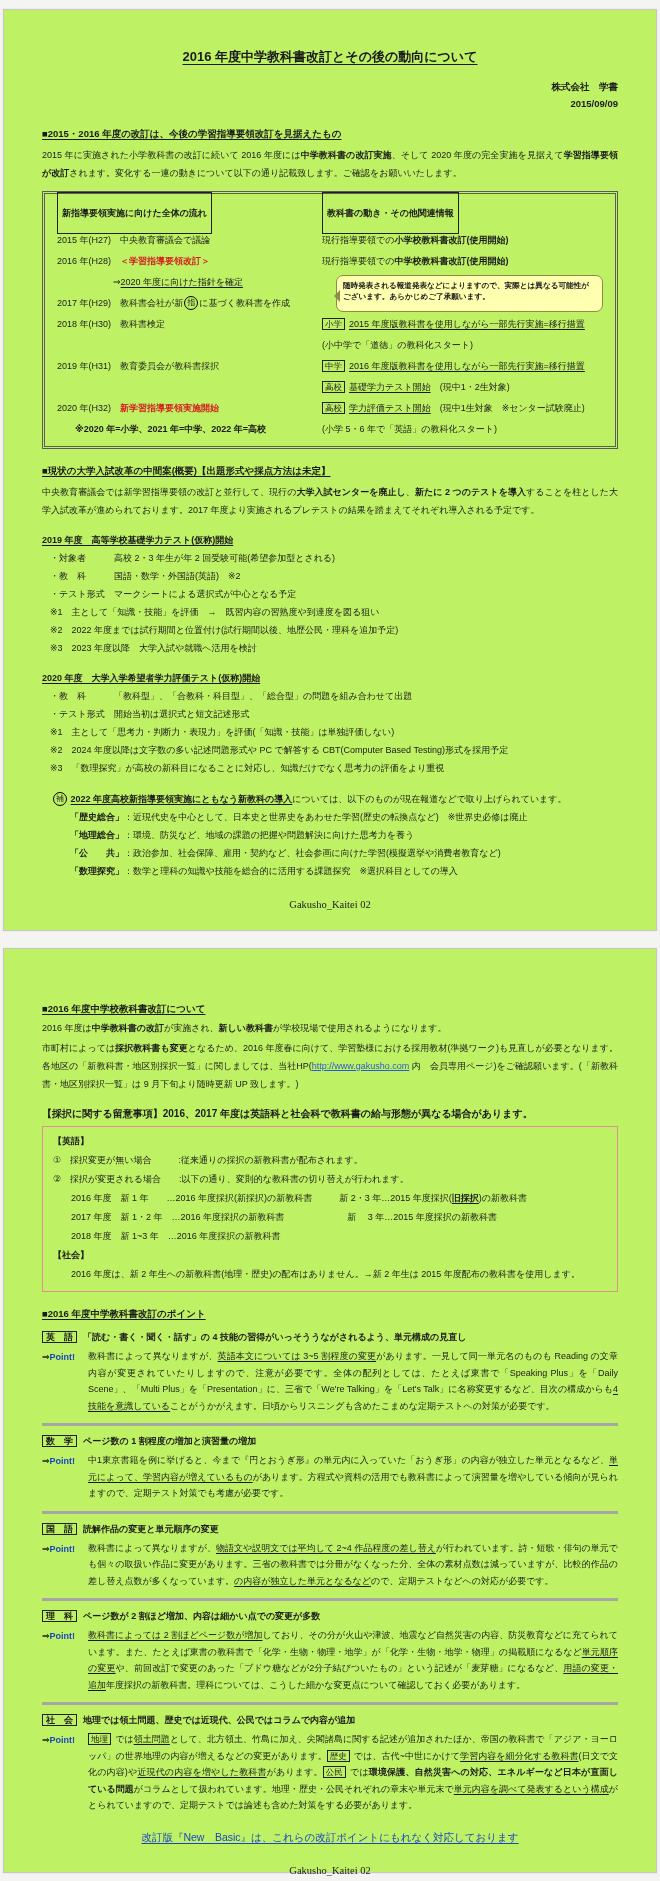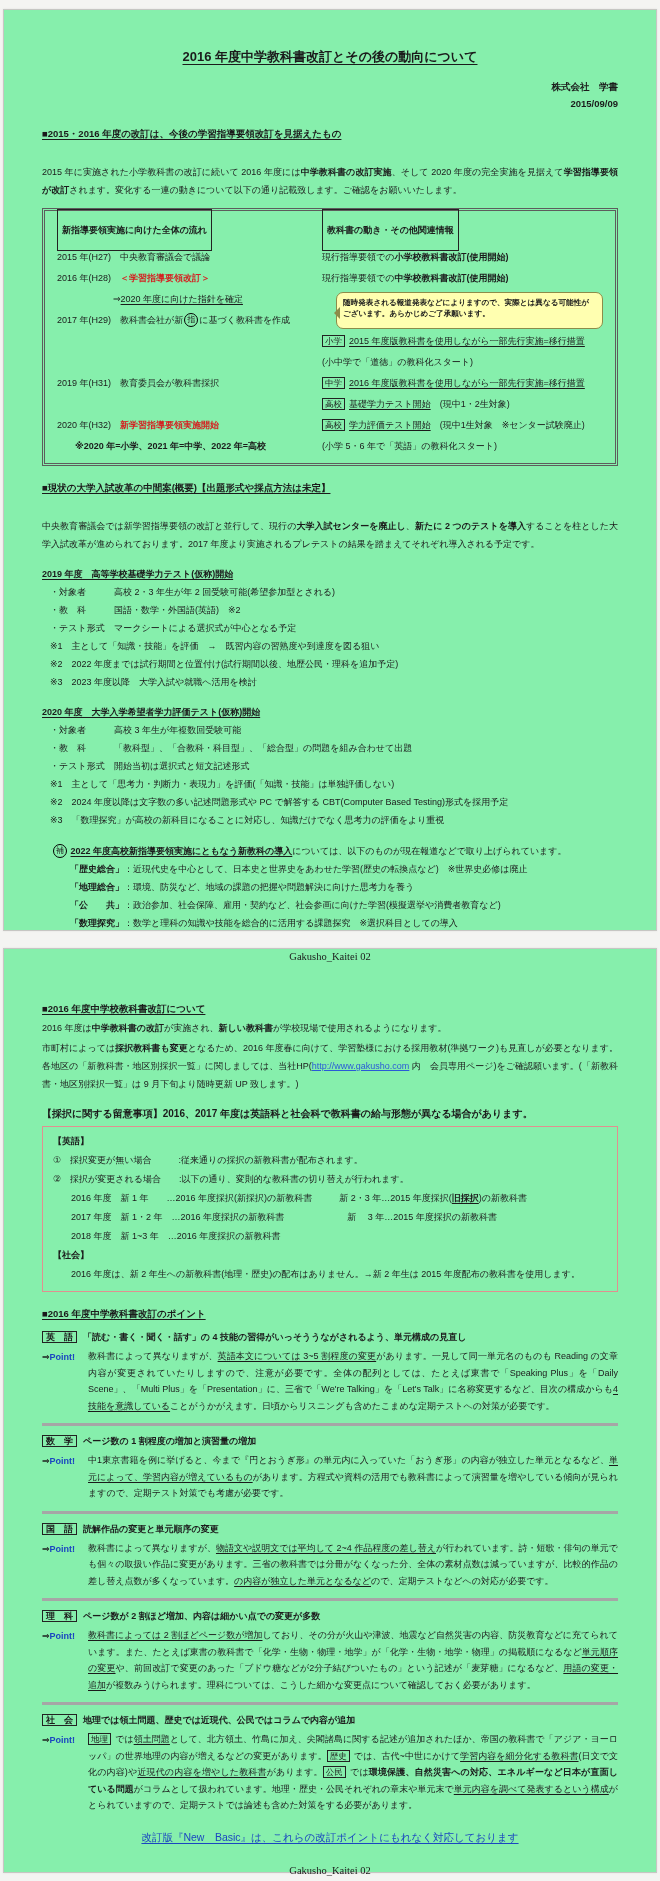--- a/index.html
+++ b/index.html
@@ -1,26 +1,26 @@
 <!DOCTYPE html>
 <html><head>
 <meta charset="utf-8">
 <style>
   html,body{margin:0;padding:0;background:#f4f4f2;}
   body{width:660px;height:1881px;overflow:hidden;font-family:"Liberation Sans","DejaVu Sans",sans-serif;color:#1b1b1b;}
-  .page{box-sizing:border-box;width:654px;margin:0 auto;background:#86efac;border:1px solid #c6c6c3;box-shadow:0 0 2px rgba(0,0,0,.08);}
+  .page{box-sizing:border-box;width:654px;margin:0 auto;background:#bef264;border:1px solid #c6c6c3;box-shadow:0 0 2px rgba(0,0,0,.08);}
   .page1{height:922px;margin-top:9px;}
   .page2{height:925px;margin-top:17px;}
   .inner{padding:26px 38px 0 38px;font-size:9px;line-height:18px;}
   .inner2{padding:52px 38px 0 38px;font-size:9px;line-height:18px;}
   .doc-title{text-align:center;font-size:13px;font-weight:bold;text-decoration:underline;text-underline-offset:3px;margin-top:12px;}
   .byline{ text-align:right;font-size:9.5px;font-weight:bold;margin-top:12px;line-height:17px;}
   .byline .date{font-weight:bold;}
   .h{font-weight:bold;text-decoration:underline;text-underline-offset:2px;font-size:9.5px;margin-top:14px;line-height:16px;}
-  .para{text-align:justify;margin-top:21px;}
+  .para{text-align:justify;margin-top:4px;}
   .b{font-weight:bold;}
   .u{text-decoration:underline;text-underline-offset:2px;}
   .bu{font-weight:bold;text-decoration:underline;text-underline-offset:2px;}
   .r{color:#d42222;font-weight:bold;}
   .bl{color:#1a46c0;}
   .link{color:#2a5bd7;text-decoration:underline;}
   .lbl{display:inline-block;min-width:64px;}
   .sq{border:1px solid #222;padding:0 2px;margin-right:4px;font-size:8.5px;}
   .circ{display:inline-block;width:12px;height:12px;line-height:12px;border:1px solid #000;border-radius:50%;text-align:center;font-size:8px;vertical-align:1px;margin:0 1px;}
   .flowbox{border:3px double #5d5d5d;margin-top:9px;padding:10px 12px 6px 12px;}
@@ -74,20 +74,21 @@
         <div><span class="hbox">教科書の動き・その他関連情報</span></div>
       </div>
       <div class="flowgrid">
         <div class="gc" style="grid-column:1;grid-row:1"><span>2015 年(H27)　中央教育審議会で議論</span></div>
         <div class="gc" style="grid-column:2;grid-row:1"><span>現行指導要領での</span><span class="b">小学校教科書改訂(使用開始)</span></div>
         <div class="gc" style="grid-column:1;grid-row:2"><span>2016 年(H28)　</span><span class="r">＜学習指導要領改訂＞</span></div>
         <div class="gc" style="grid-column:2;grid-row:2"><span>現行指導要領での</span><span class="b">中学校教科書改訂(使用開始)</span></div>
         <div class="gc ind" style="grid-column:1;grid-row:3"><span>⇒</span><span class="u">2020 年度に向けた指針を確定</span></div>
         <div class="callout" style="grid-column:2;grid-row:3 / span 2">随時発表される報道発表などによりますので、実際とは異なる可能性がございます。あらかじめご了承願います。</div>
         <div class="gc" style="grid-column:1;grid-row:4"><span>2017 年(H29)　教科書会社が新</span><span class="circ">指</span><span>に基づく教科書を作成</span></div>
+        <div class="gc" style="grid-column:1;grid-row:5"><span>2018 年(H30)　教科書検定</span></div>
         <div class="gc" style="grid-column:2;grid-row:5"><span class="sq">小学</span><span class="u">2015 年度版教科書を使用しながら一部先行実施=移行措置</span></div>
         <div class="gc" style="grid-column:2;grid-row:6"><span>(小中学で「道徳」の教科化スタート)</span></div>
         <div class="gc" style="grid-column:1;grid-row:7"><span>2019 年(H31)　教育委員会が教科書採択</span></div>
         <div class="gc" style="grid-column:2;grid-row:7"><span class="sq">中学</span><span class="u">2016 年度版教科書を使用しながら一部先行実施=移行措置</span></div>
         <div class="gc" style="grid-column:2;grid-row:8"><span class="sq">高校</span><span class="u">基礎学力テスト開始</span><span>　(現中1・2生対象)</span></div>
         <div class="gc" style="grid-column:1;grid-row:9"><span>2020 年(H32)　</span><span class="r">新学習指導要領実施開始</span></div>
         <div class="gc" style="grid-column:2;grid-row:9"><span class="sq">高校</span><span class="u">学力評価テスト開始</span><span>　(現中1生対象　※センター試験廃止)</span></div>
         <div class="gc ind2" style="grid-column:1;grid-row:10"><span class="b">※2020 年=小学、2021 年=中学、2022 年=高校</span></div>
         <div class="gc" style="grid-column:2;grid-row:10"><span>(小学 5・6 年で「英語」の教科化スタート)</span></div>
       </div>
@@ -101,21 +102,20 @@
       <div class="titem"><span class="lbl">・対象者</span><span>高校 2・3 年生が年 2 回受験可能(希望参加型とされる)</span></div>
       <div class="titem"><span class="lbl">・教　科</span><span>国語・数学・外国語(英語)　※2</span></div>
       <div class="titem"><span class="lbl">・テスト形式</span><span>マークシートによる選択式が中心となる予定</span></div>
       <div class="titem"><span>※1　主として「知識・技能」を評価　→　既習内容の習熟度や到達度を図る狙い</span></div>
       <div class="titem"><span>※2　2022 年度までは試行期間と位置付け(試行期間以後、地歴公民・理科を追加予定)</span></div>
       <div class="titem"><span>※3　2023 年度以降　大学入試や就職へ活用を検討</span></div>
     </div>
 
     <div class="tsec">
       <div class="thead">2020 年度　大学入学希望者学力評価テスト(仮称)開始</div>
-      <div class="titem"><span class="lbl">・対象者</span><span>高校 3 年生が年複数回受験可能</span></div>
       <div class="titem"><span class="lbl">・教　科</span><span>「教科型」、「合教科・科目型」、「総合型」の問題を組み合わせて出題</span></div>
       <div class="titem"><span class="lbl">・テスト形式</span><span>開始当初は選択式と短文記述形式</span></div>
       <div class="titem"><span>※1　主として「思考力・判断力・表現力」を評価(「知識・技能」は単独評価しない)</span></div>
       <div class="titem"><span>※2　2024 年度以降は文字数の多い記述問題形式や PC で解答する CBT(Computer Based Testing)形式を採用予定</span></div>
       <div class="titem"><span>※3　「数理探究」が高校の新科目になることに対応し、知識だけでなく思考力の評価をより重視</span></div>
     </div>
 
     <div class="note">
       <div><span class="circ">補</span><span> </span><span class="bu">2022 年度高校新指導要領実施にともなう新教科の導入</span><span>については、以下のものが現在報道などで取り上げられています。</span></div>
       <div class="noteitem"><span class="b">「歴史総合」</span><span>：近現代史を中心として、日本史と世界史をあわせた学習(歴史の転換点など)　※世界史必修は廃止</span></div>
@@ -172,21 +172,21 @@
         <span class="plabel"><span>⇒</span><span class="bl">Point!</span></span>
         <div class="ptext"><span>教科書によって異なりますが、</span><span class="u">物語文や説明文では平均して 2~4 作品程度の差し替え</span><span>が行われています。詩・短歌・俳句の単元でも個々の取扱い作品に変更があります。三省の教科書では分冊がなくなった分、全体の素材点数は減っていますが、比較的作品の差し替え点数が多くなっています。</span><span class="u">の内容が独立した単元となるなど</span><span>ので、定期テストなどへの対応が必要です。</span></div>
       </div>
     </div>
     <div class="sep"></div>
 
     <div class="subject">
       <div class="subjhead"><span class="subjlabel">理　科</span><span class="subjtitle">ページ数が 2 割ほど増加、内容は細かい点での変更が多数</span></div>
       <div class="point">
         <span class="plabel"><span>⇒</span><span class="bl">Point!</span></span>
-        <div class="ptext"><span class="u">教科書によっては 2 割ほどページ数が増加</span><span>しており、その分が火山や津波、地震など自然災害の内容、防災教育などに充てられています。また、たとえば東書の教科書で「化学・生物・物理・地学」が「化学・生物・地学・物理」の掲載順になるなど</span><span class="u">単元順序の変更</span><span>や、前回改訂で変更のあった「ブドウ糖などが2分子結びついたもの」という記述が「麦芽糖」になるなど、</span><span class="u">用語の変更・追加</span><span>が複数みうけられます。理科については、こうした細かな変更点について確認しておく必要があります。</span></div>
+        <div class="ptext"><span class="u">教科書によっては 2 割ほどページ数が増加</span><span>しており、その分が火山や津波、地震など自然災害の内容、防災教育などに充てられています。また、たとえば東書の教科書で「化学・生物・物理・地学」が「化学・生物・地学・物理」の掲載順になるなど</span><span class="u">単元順序の変更</span><span>や、前回改訂で変更のあった「ブドウ糖などが2分子結びついたもの」という記述が「麦芽糖」になるなど、</span><span class="u">用語の変更・追加</span><span>年度採択の新教科書。理科については、こうした細かな変更点について確認しておく必要があります。</span></div>
       </div>
     </div>
     <div class="sep"></div>
 
     <div class="subject">
       <div class="subjhead"><span class="subjlabel">社　会</span><span class="subjtitle">地理では領土問題、歴史では近現代、公民ではコラムで内容が追加</span></div>
       <div class="point">
         <span class="plabel"><span>⇒</span><span class="bl">Point!</span></span>
         <div class="ptext"><span class="sq">地理</span><span>では</span><span class="u">領土問題</span><span>として、北方領土、竹島に加え、尖閣諸島に関する記述が追加されたほか、帝国の教科書で「アジア・ヨーロッパ」の世界地理の内容が増えるなどの変更があります。</span><span class="sq">歴史</span><span>では、古代~中世にかけて</span><span class="u">学習内容を細分化する教科書</span><span>(日文で文化の内容)や</span><span class="u">近現代の内容を増やした教科書</span><span>があります。</span><span class="sq">公民</span><span>では</span><span class="b">環境保護、自然災害への対応、エネルギーなど日本が直面している問題</span><span>がコラムとして扱われています。地理・歴史・公民それぞれの章末や単元末で</span><span class="u">単元内容を調べて発表するという構成</span><span>がとられていますので、定期テストでは論述も含めた対策をする必要があります。</span></div>
       </div>

